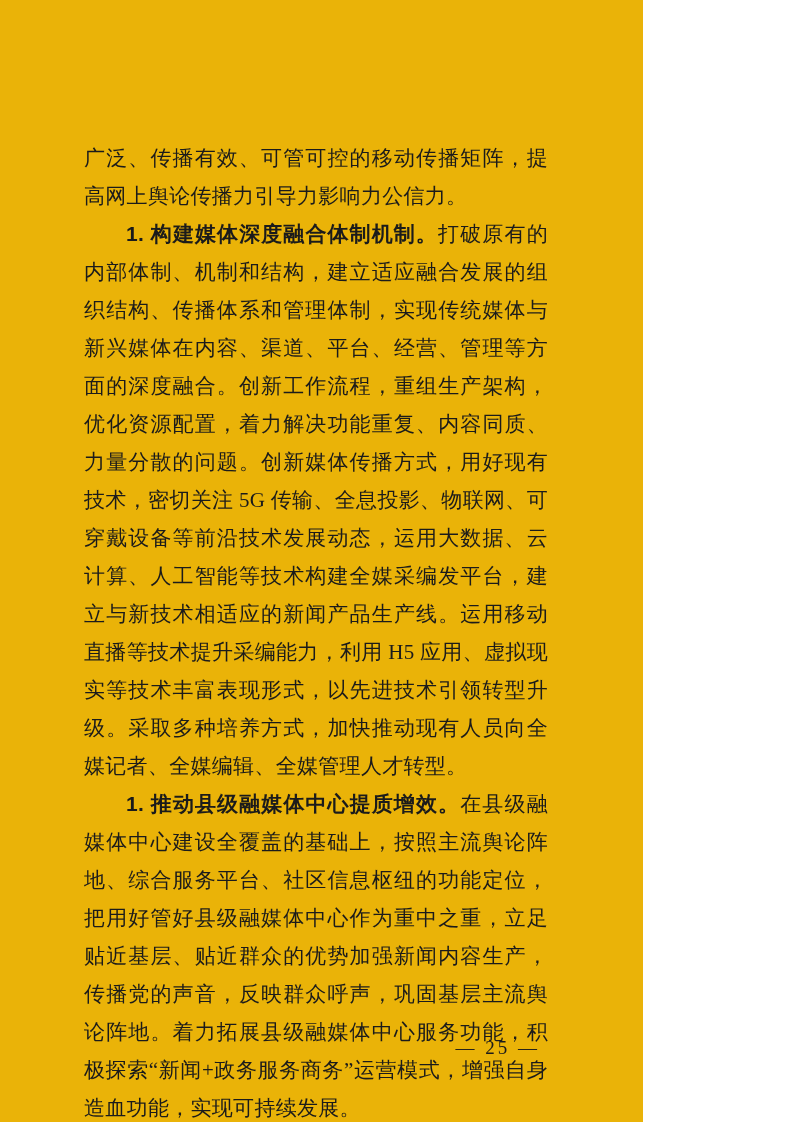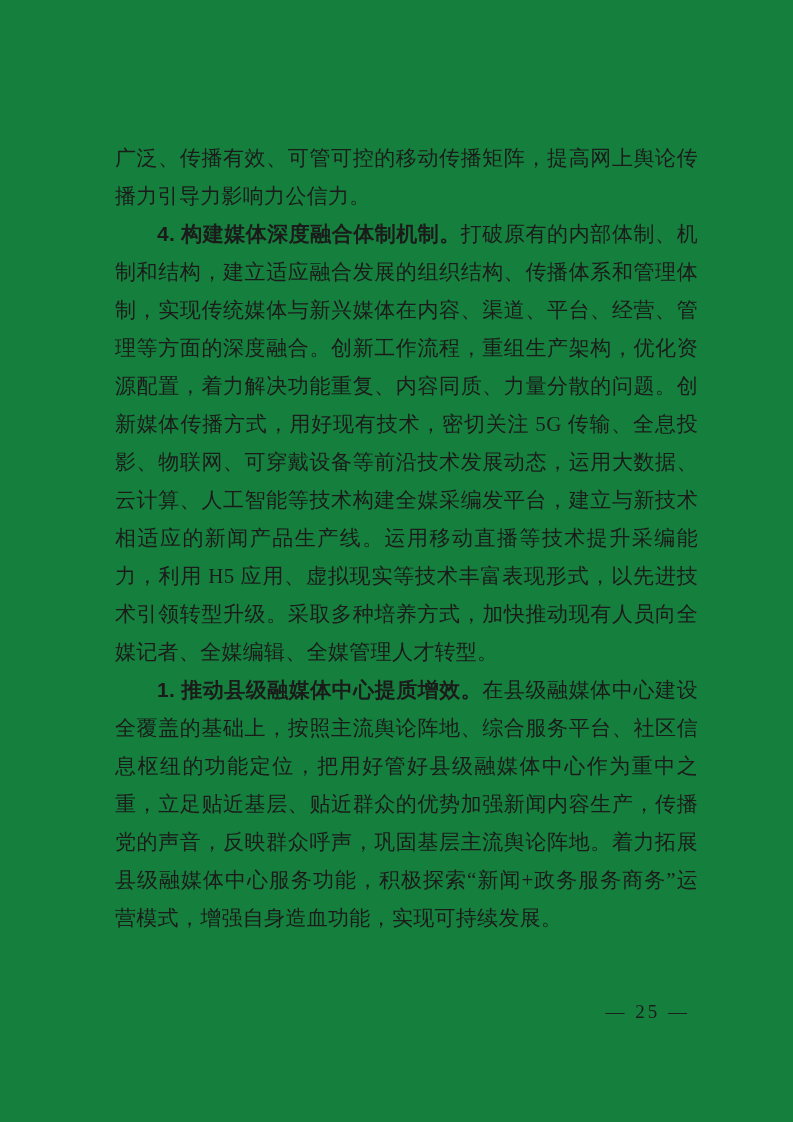--- a/index.html
+++ b/index.html
@@ -2,25 +2,25 @@
 <html><head>
 <meta charset="utf-8">
 <style>
   html, body {
     margin: 0;
     padding: 0;
     background: #ffffff;
   }
   .page {
     position: relative;
-    width: 793px;
+    width: 643px;
     height: 1122px;
-    background: #15803d;
+    background: #eab308;
     box-sizing: border-box;
-    padding: 139px 95px 0 115px;
+    padding: 139px 95px 0 84px;
     overflow: hidden;
     font-family: "Liberation Serif", "DejaVu Serif", serif;
     font-size: 21px;
     line-height: 38px;
     color: #1b1b1b;
   }
   .body-text p {
     margin: 0;
     text-align: justify;
     text-justify: inter-character;
@@ -42,36 +42,36 @@
     text-indent: 2em;
     font-weight: 700;
     font-size: 21.5px;
     line-height: 38px;
     text-align: left;
     letter-spacing: 1px;
     font-family: "Liberation Serif", "DejaVu Serif", serif;
   }
   .page-number {
     position: absolute;
-    top: 1000px;
+    top: 1036px;
     right: 103px;
     font-size: 19px;
     line-height: 24px;
     letter-spacing: 3px;
     color: #1b1b1b;
     font-family: "Liberation Serif", "DejaVu Serif", serif;
   }
 </style>
 </head>
 <body>
 
 <div class="page">
   <div class="body-text">
     <p class="para-continuation"><span>广泛、传播有效、可管可控的移动传播矩阵，提高网上舆论传播力引导力影响力公信力。</span></p>
 
-    <p class="para-numbered"><span class="para-lead">4. 构建媒体深度融合体制机制。</span><span>打破原有的内部体制、机制和结构，建立适应融合发展的组织结构、传播体系和管理体制，实现传统媒体与新兴媒体在内容、渠道、平台、经营、管理等方面的深度融合。创新工作流程，重组生产架构，优化资源配置，着力解决功能重复、内容同质、力量分散的问题。创新媒体传播方式，用好现有技术，密切关注 5G 传输、全息投影、物联网、可穿戴设备等前沿技术发展动态，运用大数据、云计算、人工智能等技术构建全媒采编发平台，建立与新技术相适应的新闻产品生产线。运用移动直播等技术提升采编能力，利用 H5 应用、虚拟现实等技术丰富表现形式，以先进技术引领转型升级。采取多种培养方式，加快推动现有人员向全媒记者、全媒编辑、全媒管理人才转型。</span></p>
+    <p class="para-numbered"><span class="para-lead">1. 构建媒体深度融合体制机制。</span><span>打破原有的内部体制、机制和结构，建立适应融合发展的组织结构、传播体系和管理体制，实现传统媒体与新兴媒体在内容、渠道、平台、经营、管理等方面的深度融合。创新工作流程，重组生产架构，优化资源配置，着力解决功能重复、内容同质、力量分散的问题。创新媒体传播方式，用好现有技术，密切关注 5G 传输、全息投影、物联网、可穿戴设备等前沿技术发展动态，运用大数据、云计算、人工智能等技术构建全媒采编发平台，建立与新技术相适应的新闻产品生产线。运用移动直播等技术提升采编能力，利用 H5 应用、虚拟现实等技术丰富表现形式，以先进技术引领转型升级。采取多种培养方式，加快推动现有人员向全媒记者、全媒编辑、全媒管理人才转型。</span></p>
 
     <p class="para-numbered"><span class="para-lead">1. 推动县级融媒体中心提质增效。</span><span>在县级融媒体中心建设全覆盖的基础上，按照主流舆论阵地、综合服务平台、社区信息枢纽的功能定位，把用好管好县级融媒体中心作为重中之重，立足贴近基层、贴近群众的优势加强新闻内容生产，传播党的声音，反映群众呼声，巩固基层主流舆论阵地。着力拓展县级融媒体中心服务功能，积极探索“新闻+政务服务商务”运营模式，增强自身造血功能，实现可持续发展。</span></p>
 
   </div>
 
   <div class="page-number">— 25 —</div>
 </div>
 
 </body></html>

